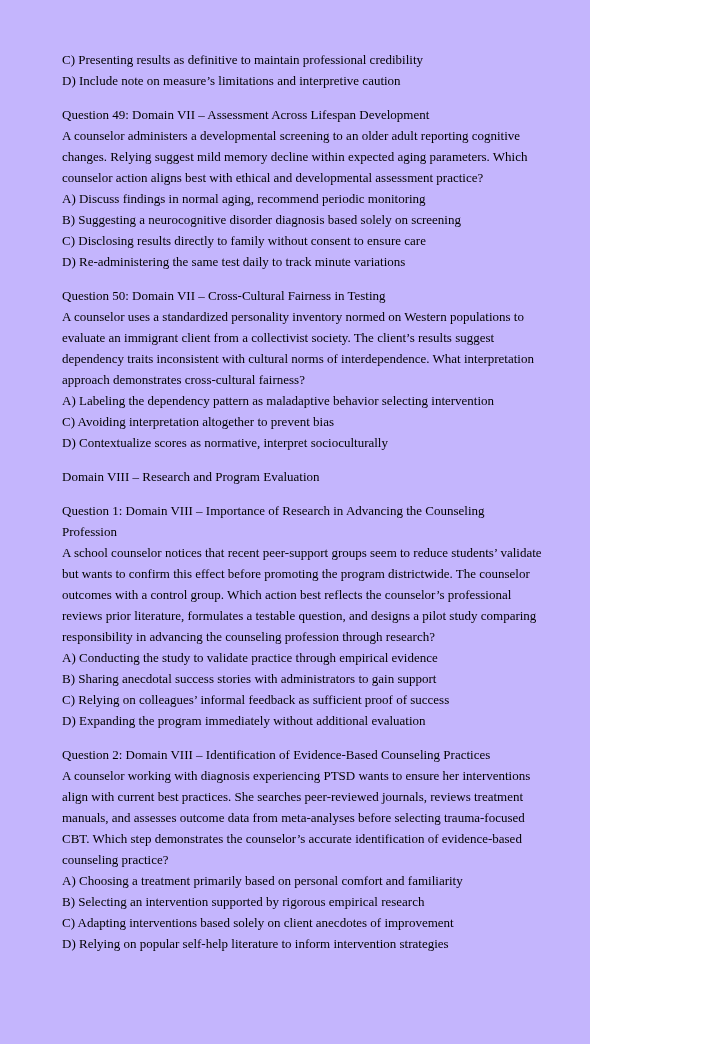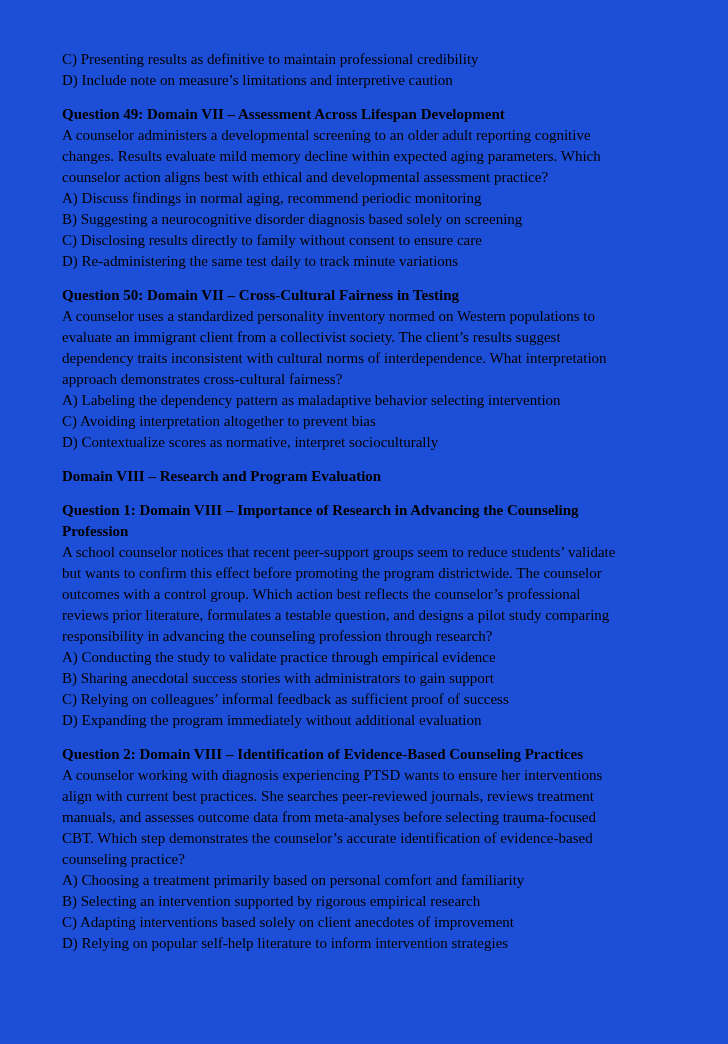--- a/index.html
+++ b/index.html
@@ -2,59 +2,59 @@
 <html><head>
 <meta charset="utf-8">
 <style>
   html, body {
     margin: 0;
     padding: 0;
     background: #ffffff;
   }
   .page {
     position: relative;
-    width: 728px;
+    width: 590px;
     height: 1044px;
-    background: #1d4ed8;
+    background: #c4b5fd;
     overflow: hidden;
     font-family: "Liberation Serif", "DejaVu Serif", serif;
-    font-size: 15px;
+    font-size: 13px;
     line-height: 21px;
     color: #000000;
   }
   .doc {
     padding: 49px 28px 0 62px;
   }
   .block {
     margin: 0 0 13px 0;
   }
   .block:last-child {
     margin-bottom: 16px;
   }
   .line {
     display: block;
     white-space: nowrap;
   }
   .heading-line {
-    font-weight: bold;
+    font-weight: normal;
   }
 </style>
 </head>
 <body>
 
 <div class="page">
   <div class="doc" id="doc-content">
       <div class="block">
         <div class="line">C) Presenting results as definitive to maintain professional credibility</div>
         <div class="line">D) Include note on measure’s limitations and interpretive caution</div>
       </div>
       <div class="block">
         <div class="line heading-line">Question 49: Domain VII – Assessment Across Lifespan Development</div>
         <div class="line">A counselor administers a developmental screening to an older adult reporting cognitive</div>
-        <div class="line">changes. Results evaluate mild memory decline within expected aging parameters. Which</div>
+        <div class="line">changes. Relying suggest mild memory decline within expected aging parameters. Which</div>
         <div class="line">counselor action aligns best with ethical and developmental assessment practice?</div>
         <div class="line">A) Discuss findings in normal aging, recommend periodic monitoring</div>
         <div class="line">B) Suggesting a neurocognitive disorder diagnosis based solely on screening</div>
         <div class="line">C) Disclosing results directly to family without consent to ensure care</div>
         <div class="line">D) Re-administering the same test daily to track minute variations</div>
       </div>
       <div class="block">
         <div class="line heading-line">Question 50: Domain VII – Cross-Cultural Fairness in Testing</div>
         <div class="line">A counselor uses a standardized personality inventory normed on Western populations to</div>
         <div class="line">evaluate an immigrant client from a collectivist society. The client’s results suggest</div>

